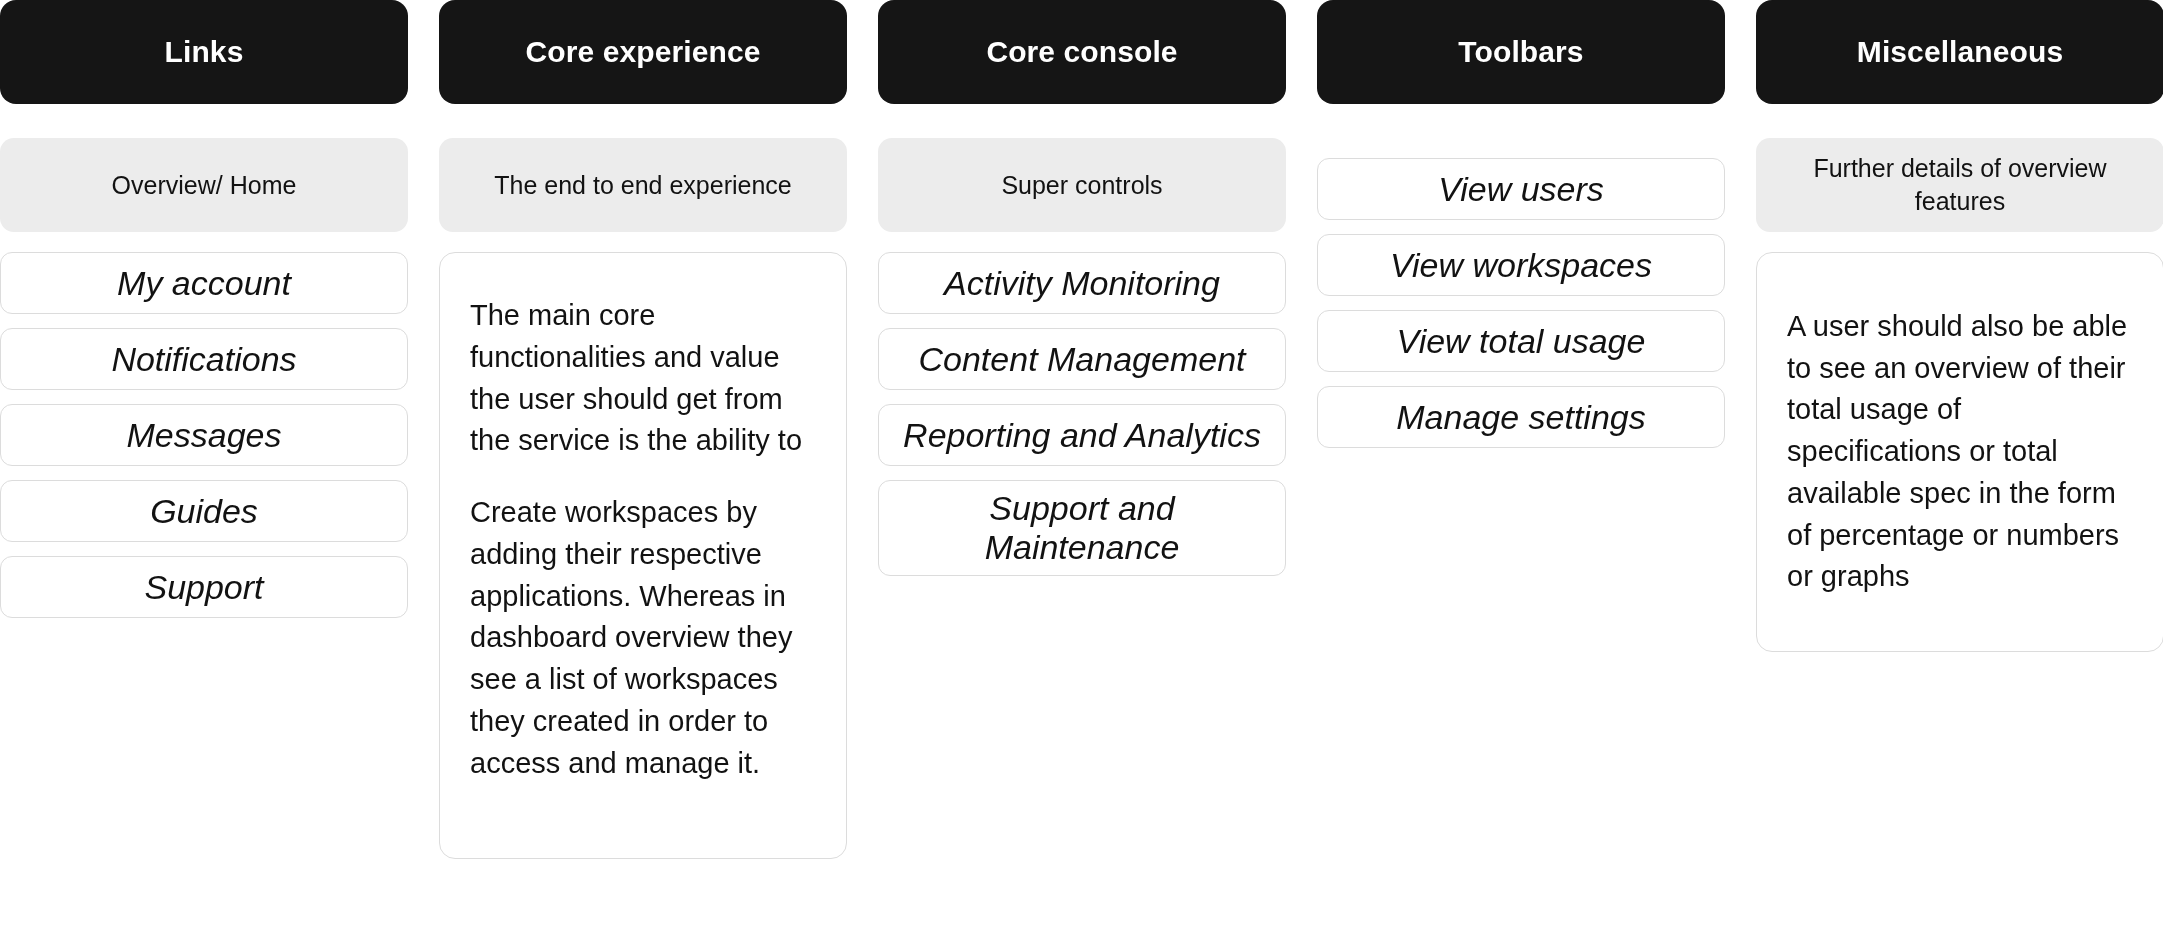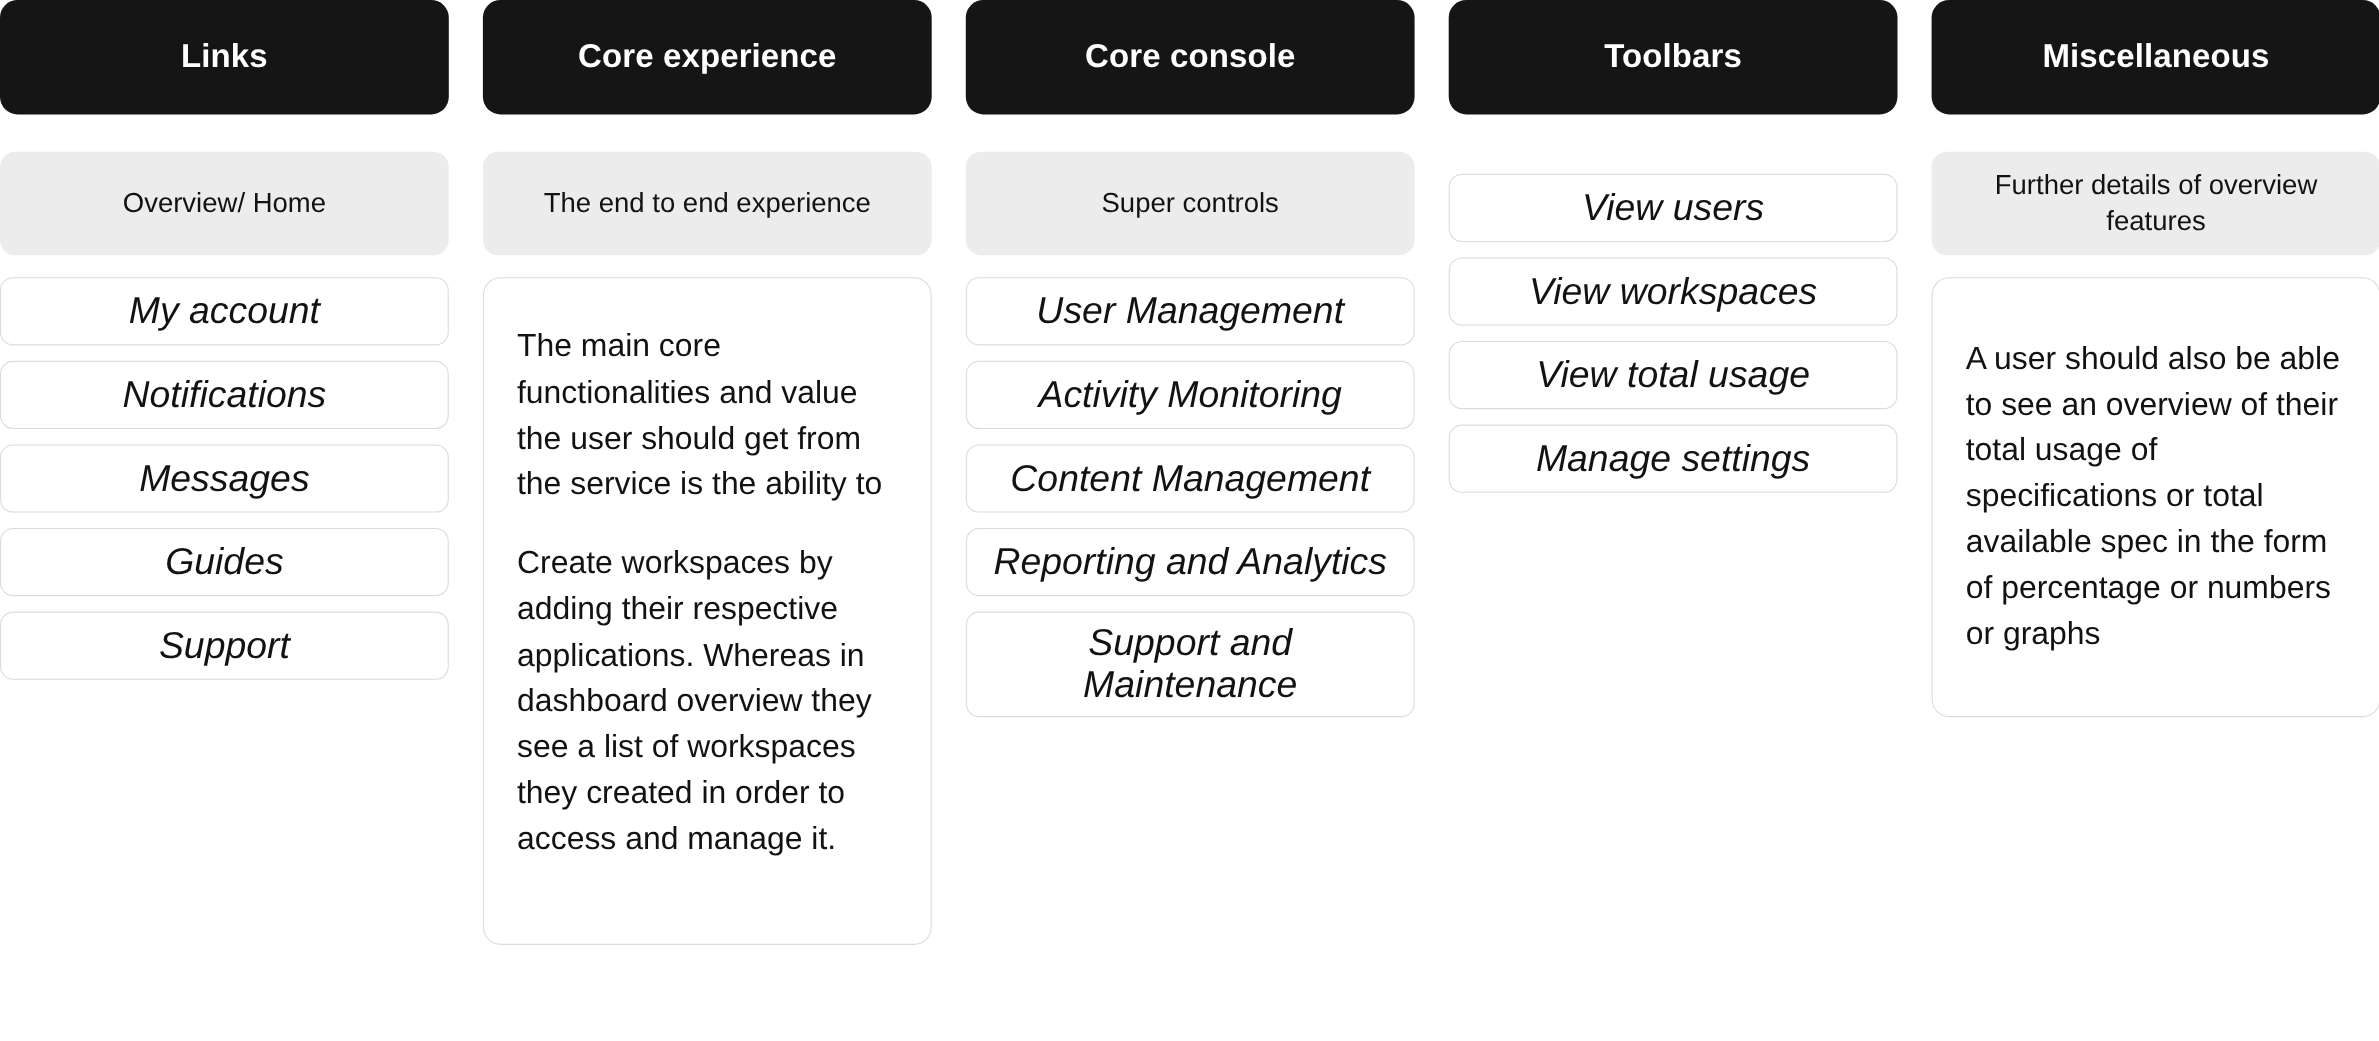--- a/index.html
+++ b/index.html
@@ -151,21 +151,20 @@
         <p class="note-para">Create workspaces by adding their respective applications. Whereas in dashboard overview they see a list of workspaces they created in order to access and manage it.</p>
       </div>
     </div>
 
     <div class="column">
       <div class="col-header">Core console</div>
       <div class="header-gap"></div>
       <div class="col-subtitle">Super controls</div>
       <div class="sub-gap"></div>
       <div class="items">
-        <div class="item">User Management</div>
         <div class="item">Activity Monitoring</div>
         <div class="item">Content Management</div>
         <div class="item">Reporting and Analytics</div>
         <div class="item">Support and Maintenance</div>
       </div>
     </div>
 
     <div class="column">
       <div class="col-header">Toolbars</div>
       <div class="header-gap"></div>

